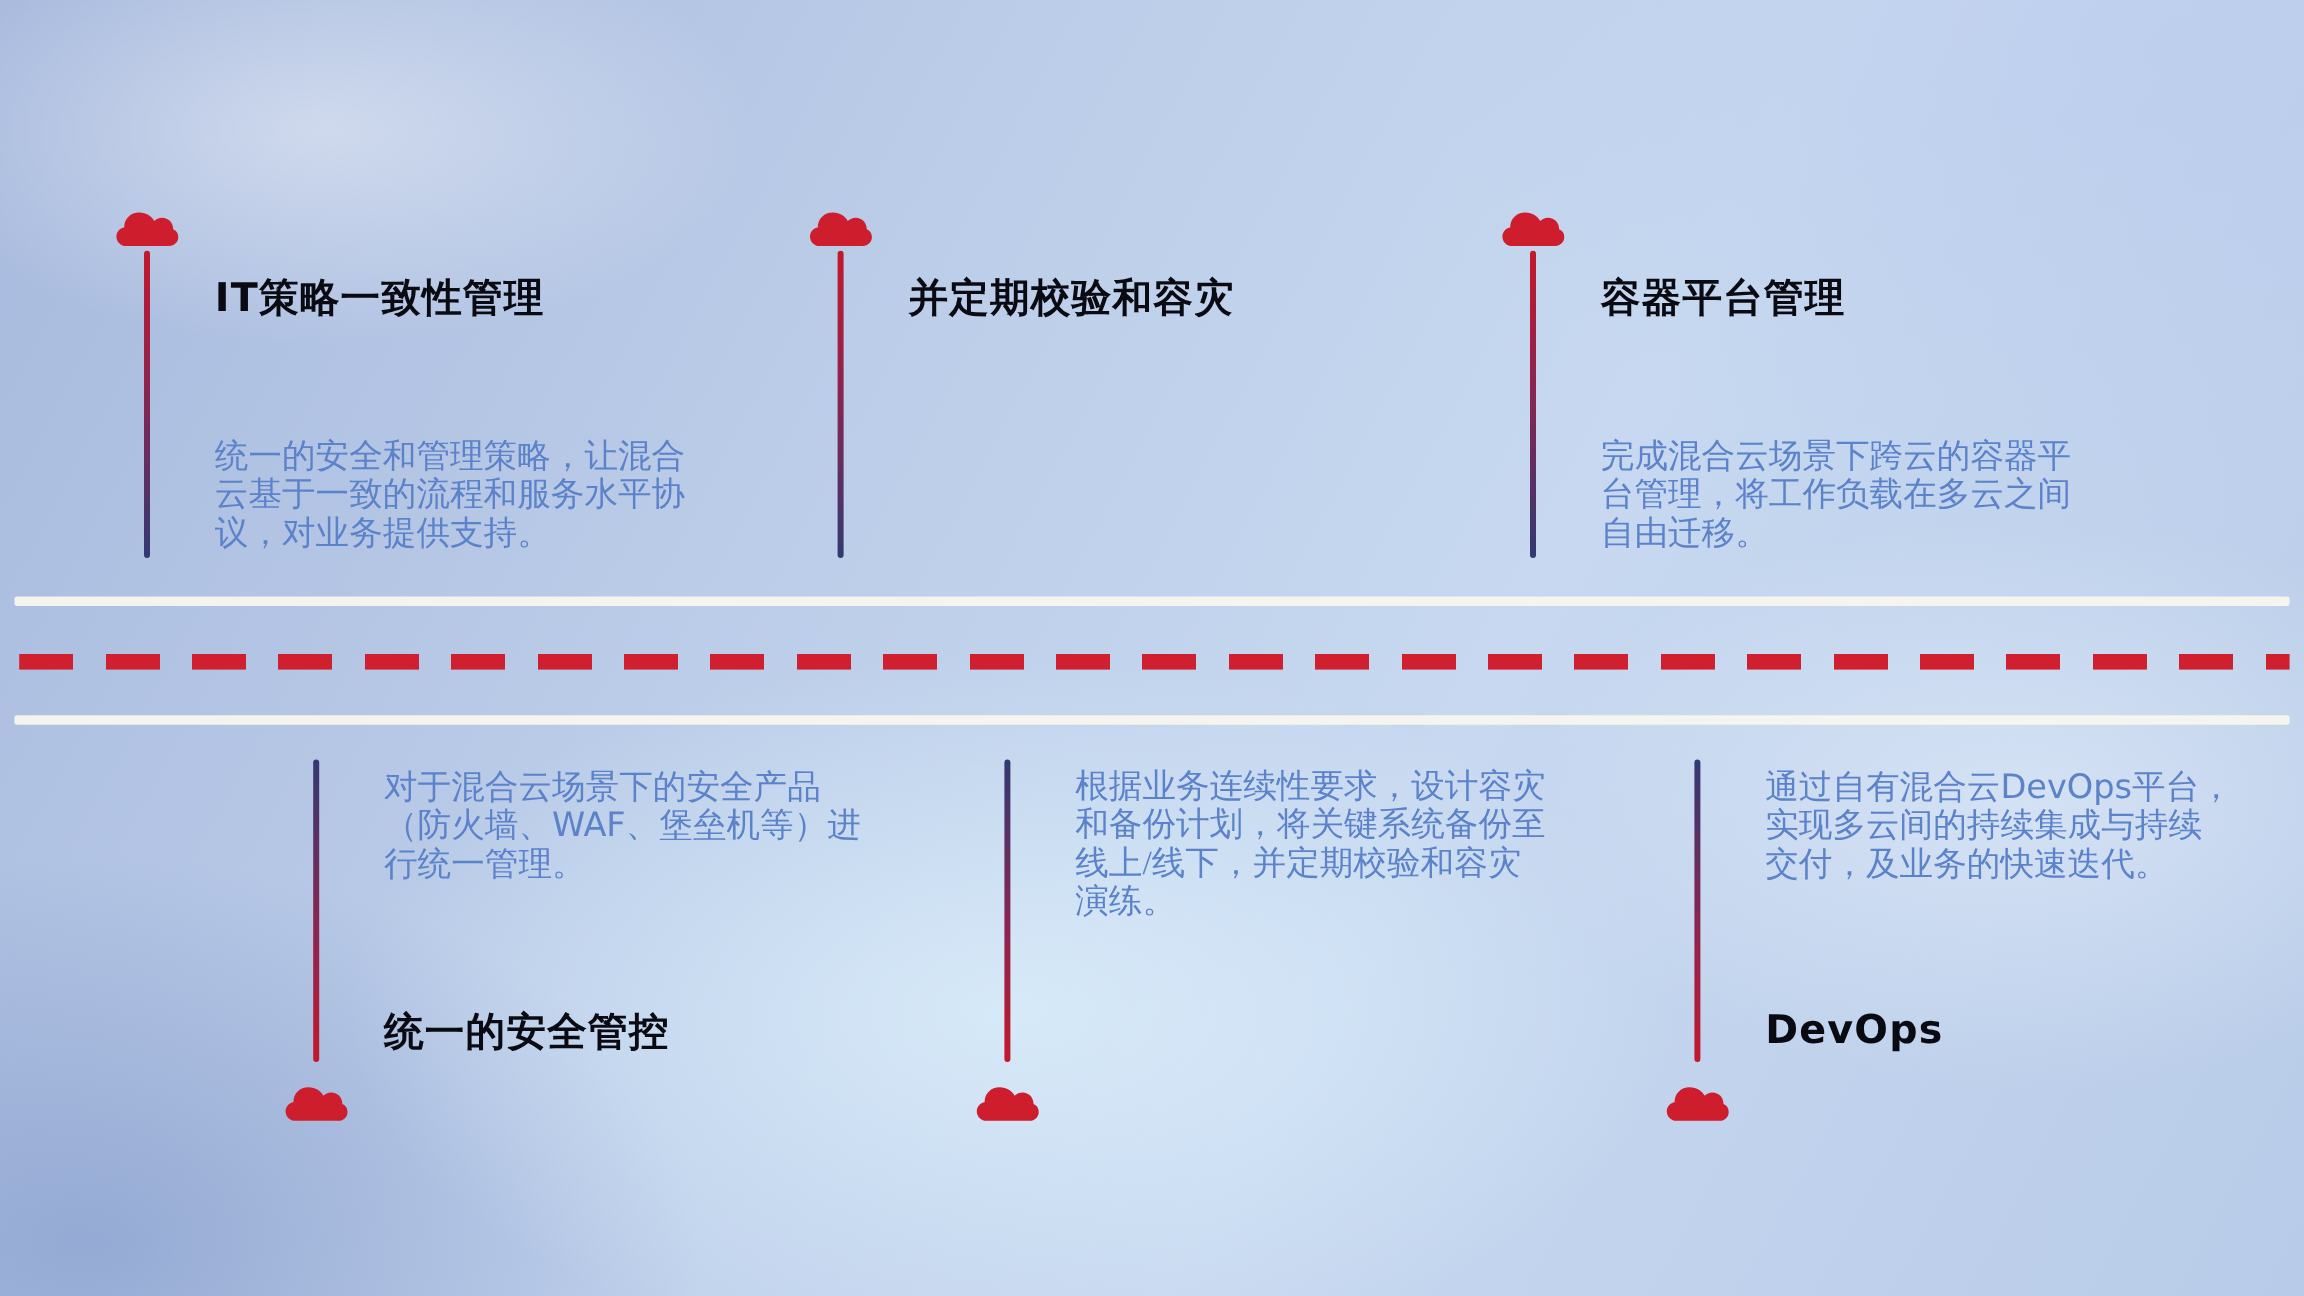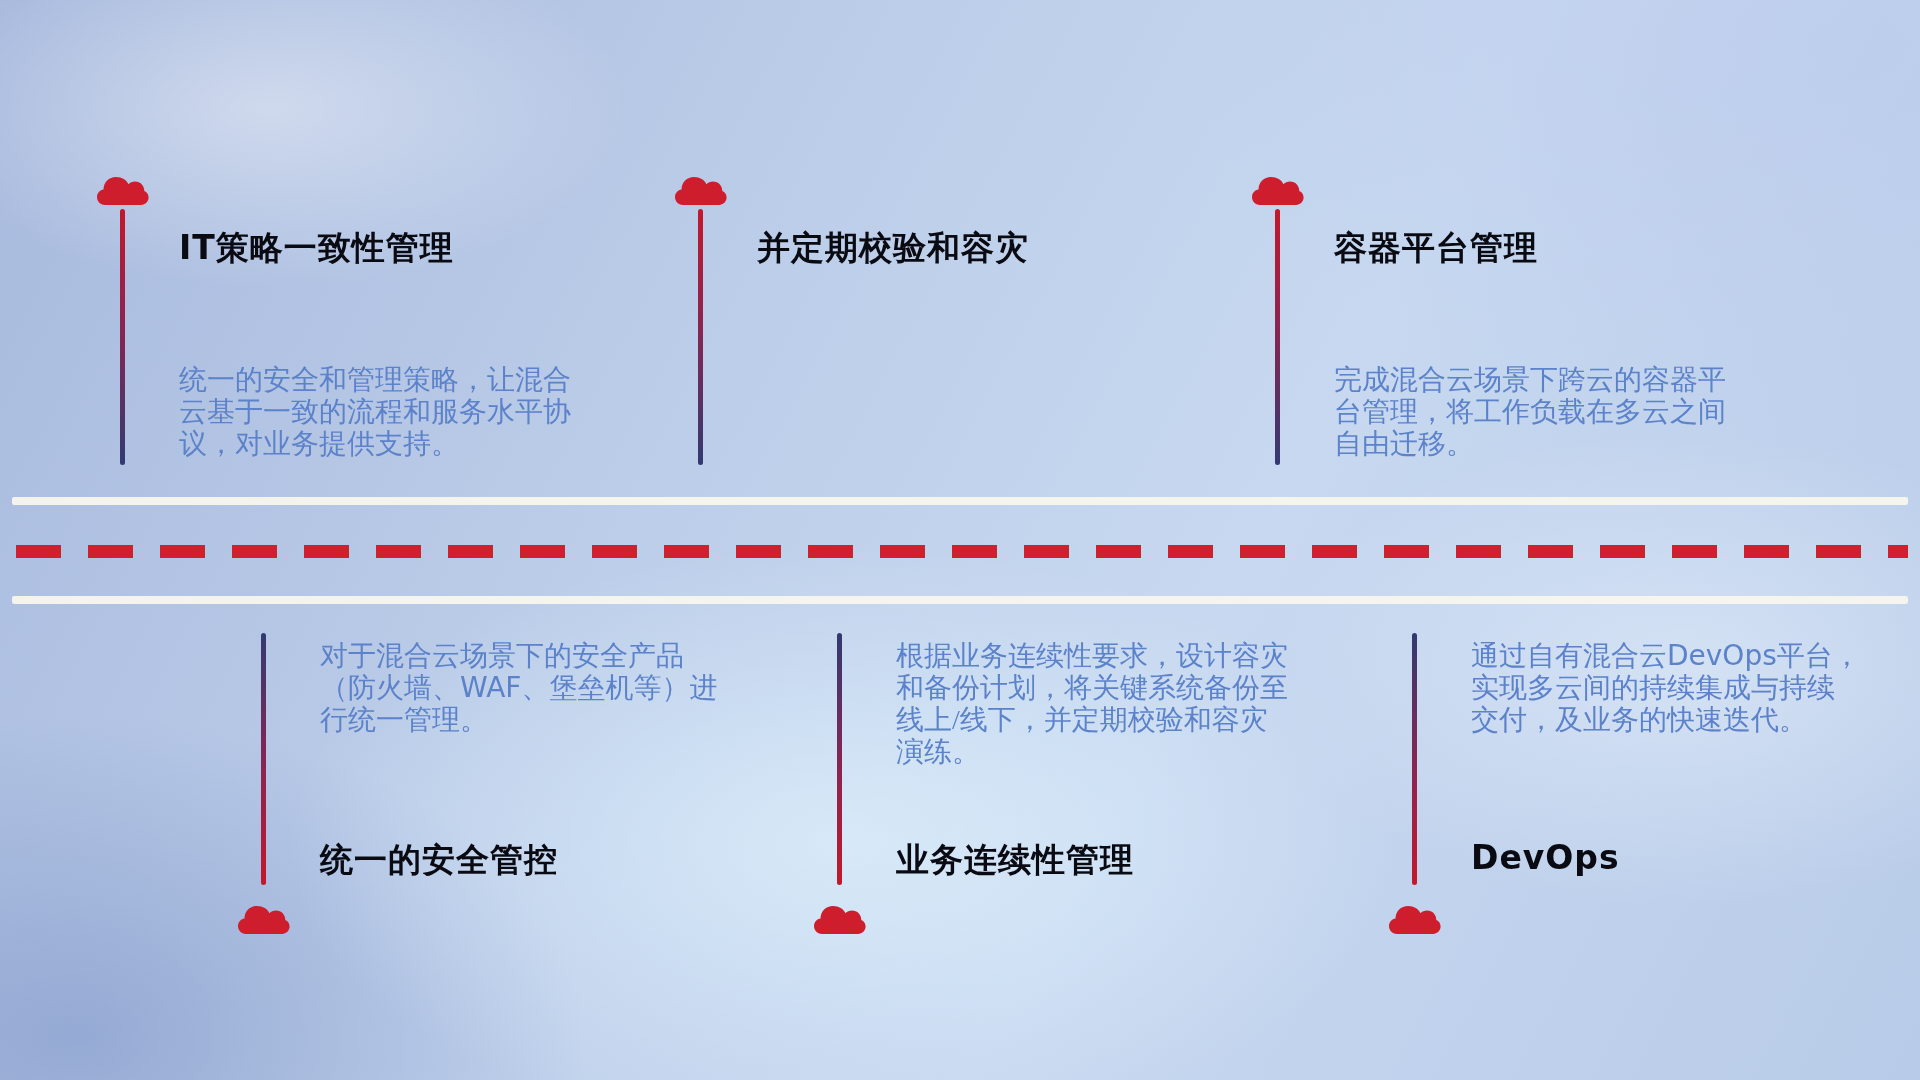--- a/index.html
+++ b/index.html
@@ -169,21 +169,20 @@
 台管理，将工作负载在多云之间
 自由迁移。</p>
   </div>
 
   <div class="item bottom" id="item-bot-2">
     <div class="vline"></div>
     <p class="item-desc">根据业务连续性要求，设计容灾
 和备份计划，将关键系统备份至
 线上/线下，并定期校验和容灾
 演练。</p>
-    <h2 class="item-title">业务连续性管理</h2>
     <div class="cloud">
       <svg viewBox="0 0 54 40">
           <path fill="#ce1e2d" d="M10 36 C5 36 2 32 2 28 C2 24 5 21 8.5 20.5 C8.5 13 14 8 21 8 C27 8 31.5 11 33.5 15.2 C35 13.6 37.5 12.5 40 12.5 C45.5 12.5 49.3 16.7 49.3 22 C52 23 53.6 25.6 53.6 28.6 C53.6 32.6 50.4 36 46 36 Z"></path>
         </svg>
     </div>
   </div>
 
   <div class="item bottom" id="item-bot-3">
     <div class="vline"></div>
     <p class="item-desc">通过自有混合云DevOps平台，

